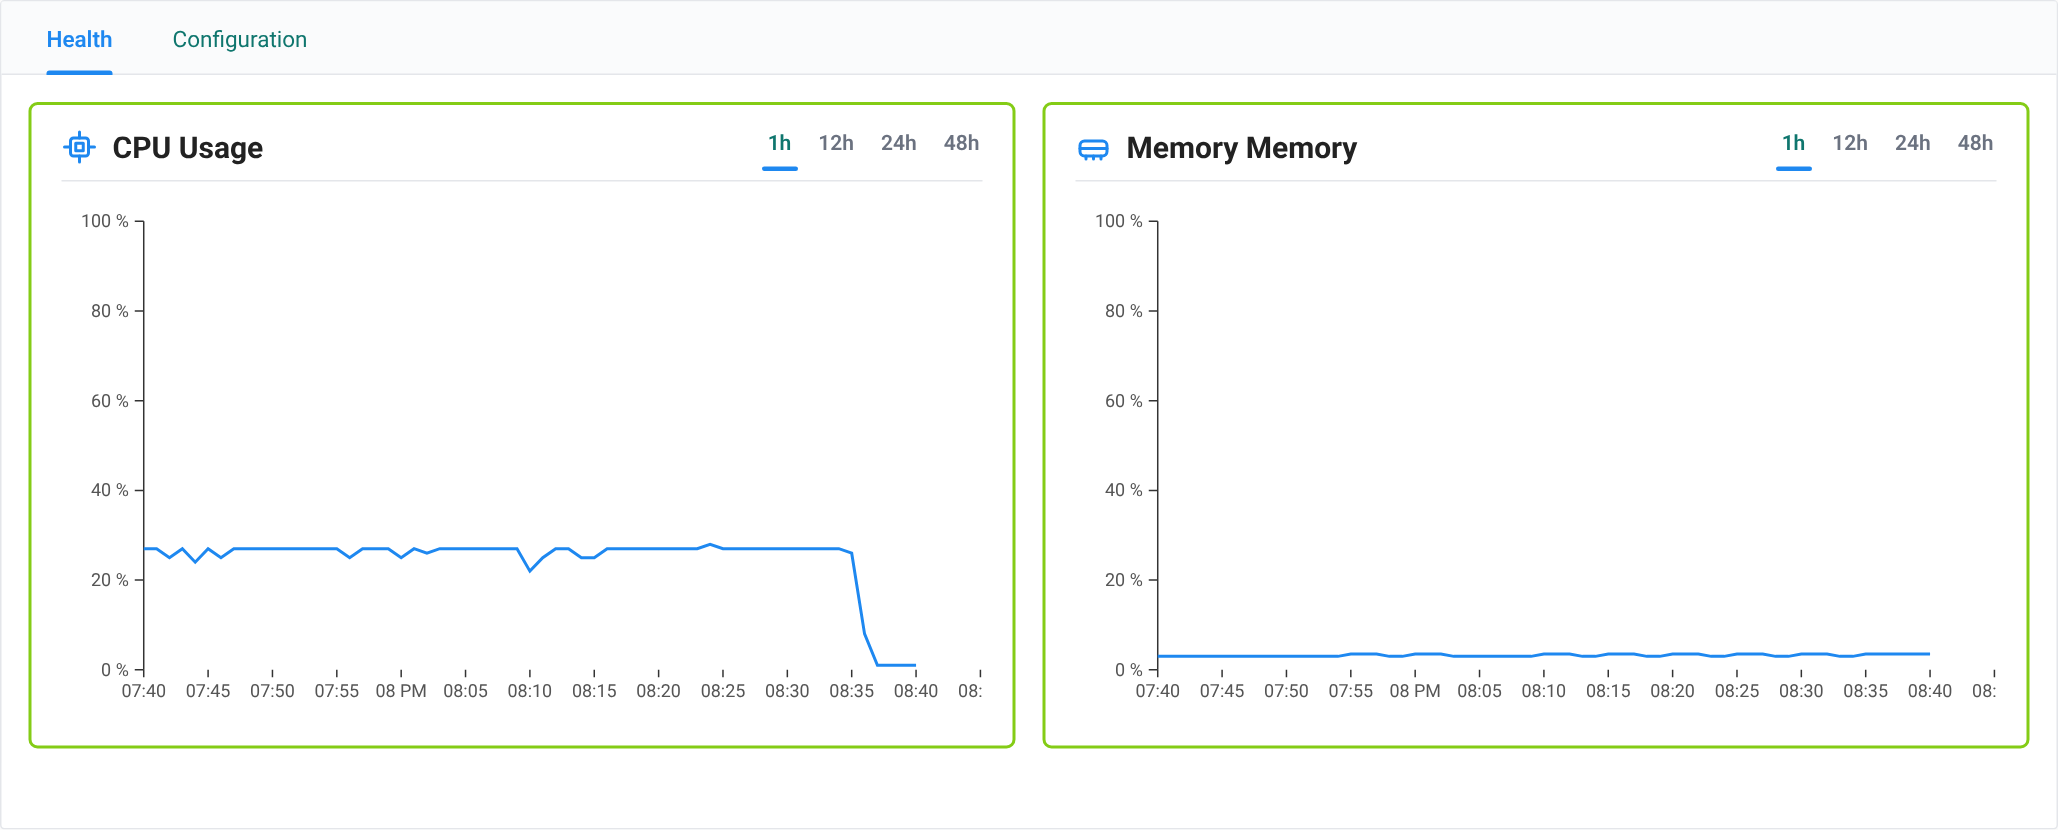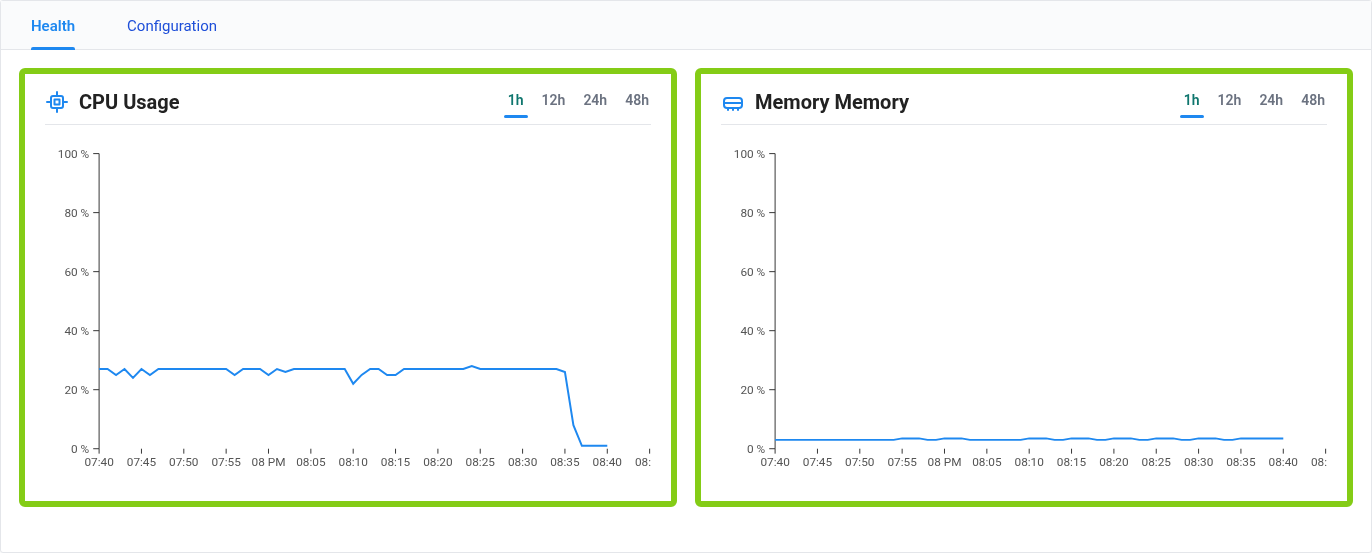--- a/index.html
+++ b/index.html
@@ -1,22 +1,22 @@
 <!DOCTYPE html>
 <html><head>
 <meta charset="utf-8">
 <style>
   html,body{margin:0;padding:0;font-family:-apple-system,BlinkMacSystemFont,"Segoe UI",Roboto,Arial,sans-serif;background:#fafafa;color:#333;}
   .page{width:1372px;min-height:553px;box-sizing:border-box;border:1px solid #e4e6ea;border-radius:3px;background:#fff;margin:0 auto;}
-  .tabs{display:flex;gap:16px;border-bottom:1px solid #e4e6ea;padding:0 12px;height:48px;align-items:flex-end;background:#fafbfc;}
-  .tab{padding:12px 18px 14px;font-size:15px;color:#1d4ed8;cursor:pointer;position:relative;}
+  .tabs{display:flex;gap:4px;border-bottom:1px solid #e4e6ea;padding:0 12px;height:48px;align-items:flex-end;background:#fafbfc;}
+  .tab{padding:12px 18px 14px;font-size:15px;color:#0f766e;cursor:pointer;position:relative;}
   .tab.active{color:#1e88f0;font-weight:600;}
   .tab.active::after{content:"";position:absolute;left:18px;right:18px;bottom:-1px;height:3px;background:#1e88f0;border-radius:2px 2px 0 0;}
   .grid{display:flex;gap:18px;padding:18px;}
-  .card{flex:1;border:6px solid #84cc16;border-radius:6px;background:#fff;padding:14px 20px 20px;box-sizing:border-box;}
+  .card{flex:1;border:2px solid #84cc16;border-radius:6px;background:#fff;padding:14px 20px 20px;box-sizing:border-box;}
   .card-head{display:flex;align-items:center;justify-content:space-between;border-bottom:1px solid #e4e6ea;padding-bottom:8px;margin-bottom:16px;}
   .card-title{display:flex;align-items:center;gap:10px;font-size:20px;font-weight:700;color:#222;}
   .card-title .icon{color:#1e88f0;display:inline-flex;}
   .ranges{display:flex;gap:14px;font-size:14px;font-weight:600;color:#6b7280;}
   .range{cursor:pointer;padding:4px 2px 8px;position:relative;}
   .range.active{color:#0f766e;}
   .range.active::after{content:"";position:absolute;left:-2px;right:-2px;bottom:-2px;height:3px;background:#1e88f0;border-radius:2px;}
   .chart-wrap{height:340px;position:relative;}
   .chart-svg{width:100%;height:100%;}
   .dataline{stroke:#1e88f0;stroke-width:2;fill:none;}

